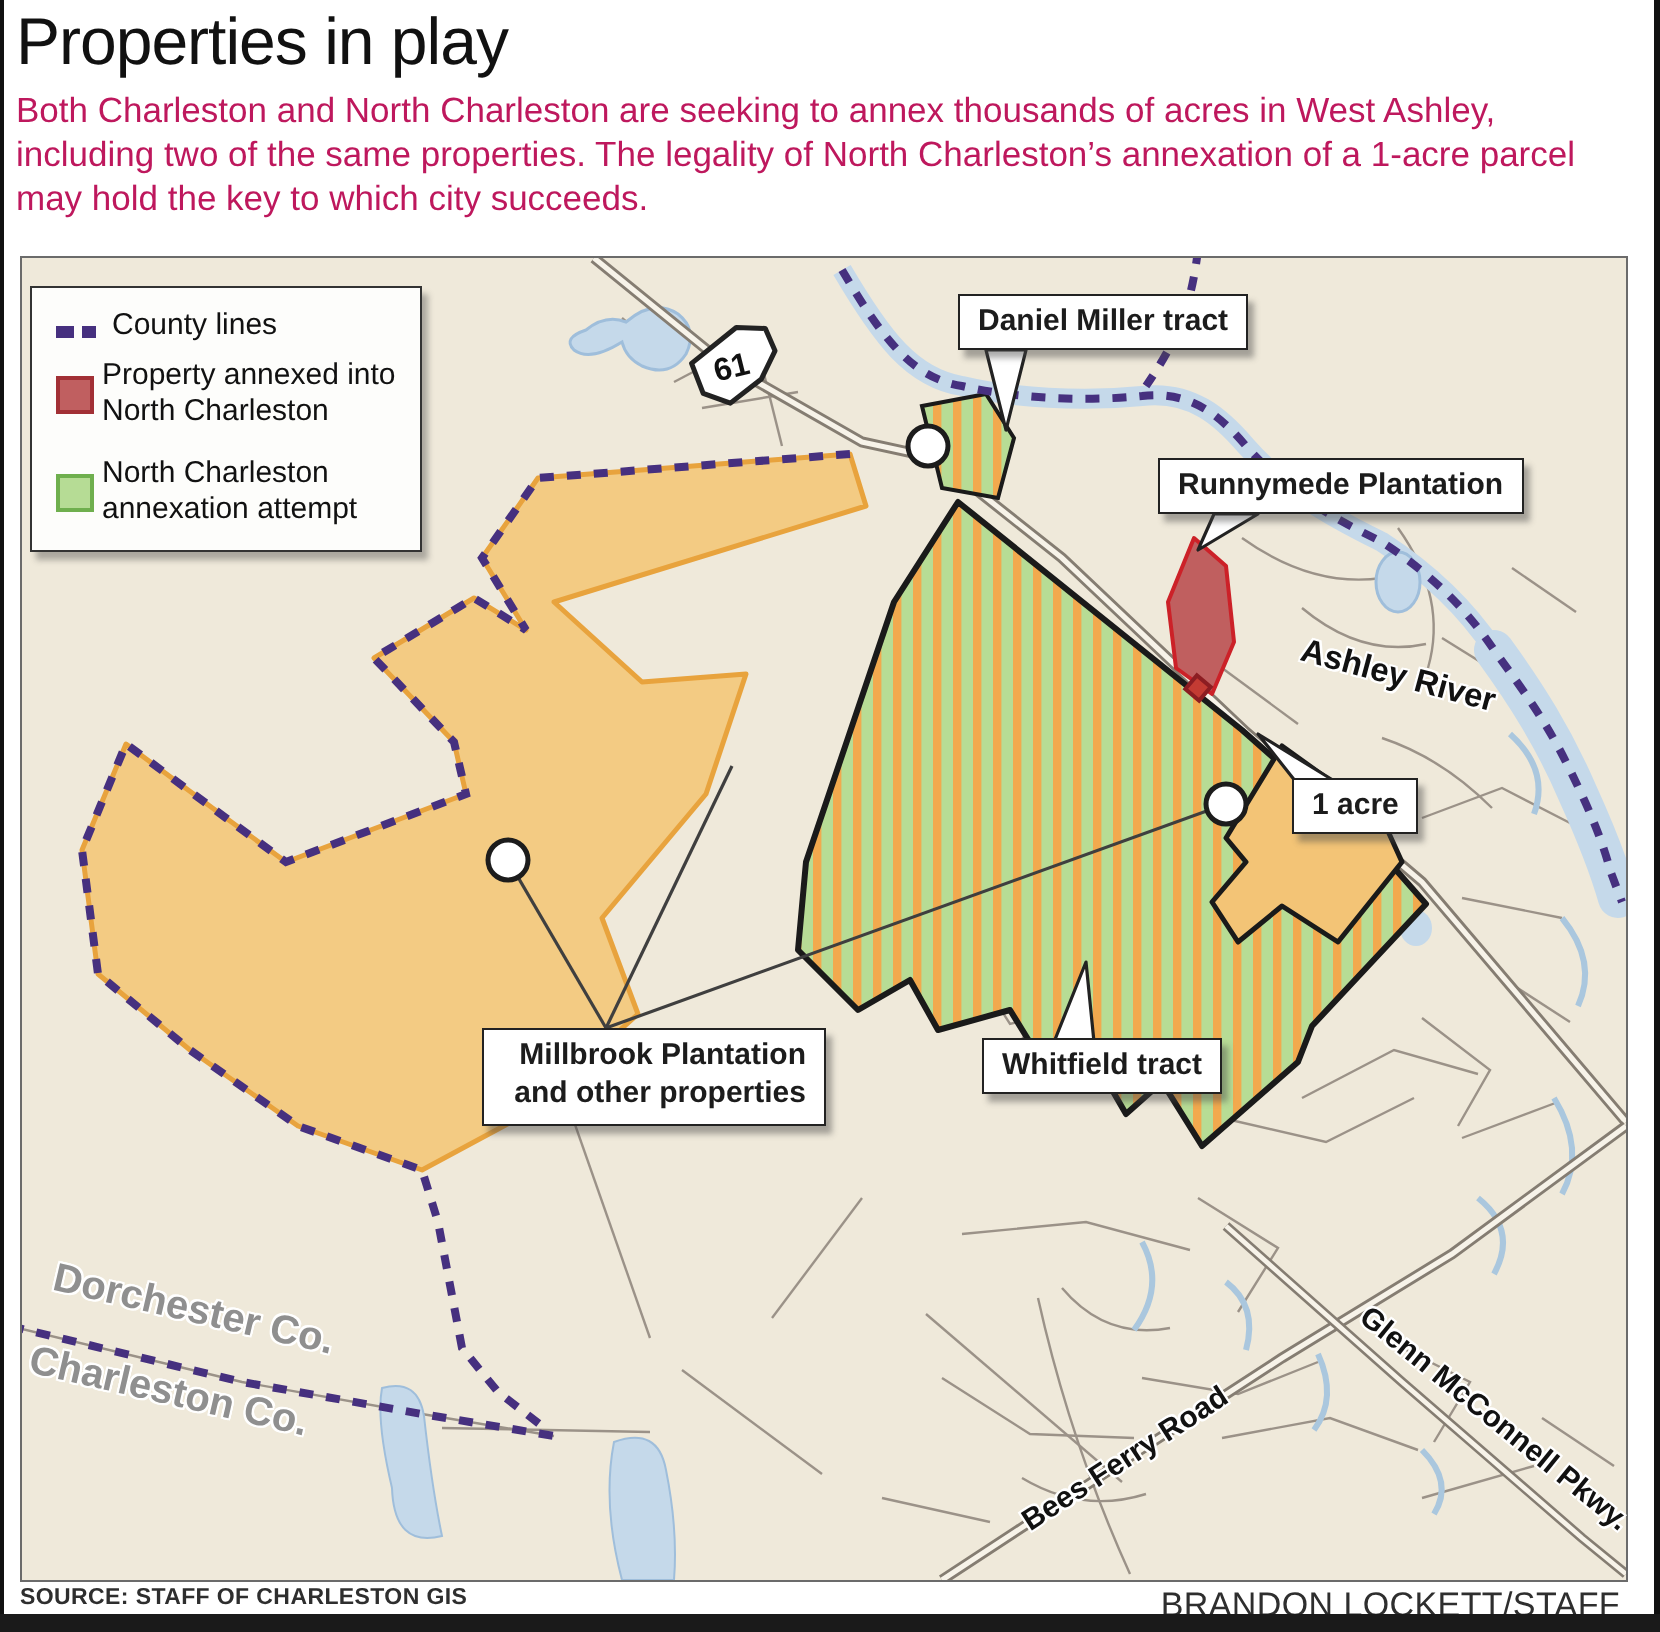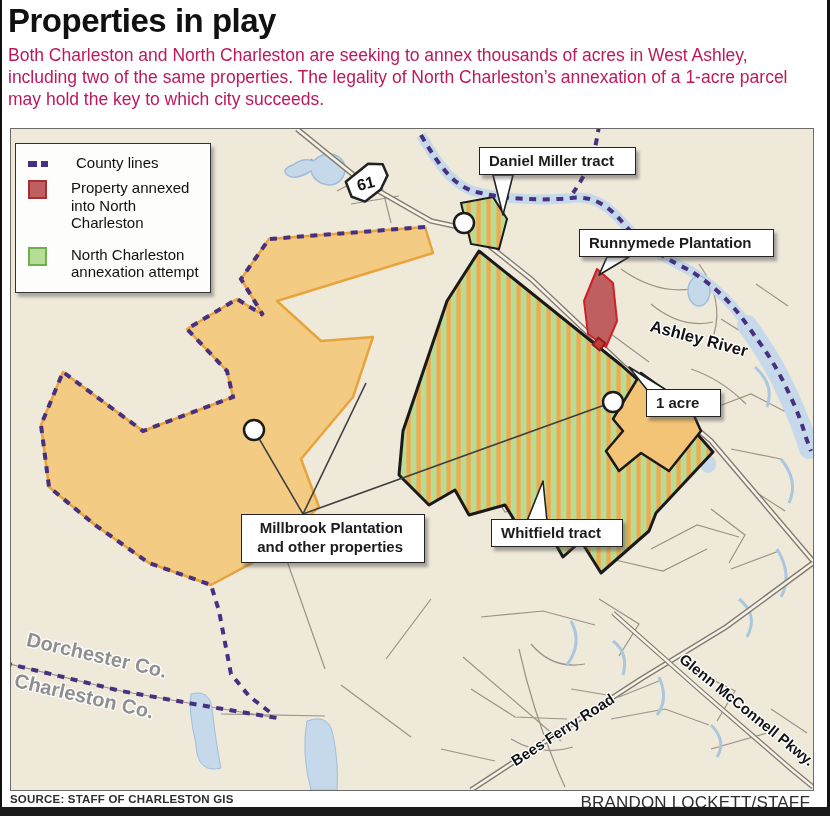--- a/index.html
+++ b/index.html
@@ -5,56 +5,56 @@
   html,body{margin:0;padding:0;}
   body{
     width:830px;height:816px;position:relative;background:#ffffff;
     font-family:"Liberation Sans",sans-serif;overflow:hidden;
   }
   .edge-left{position:absolute;left:0;top:0;width:2px;height:816px;background:#111;}
   .edge-right{position:absolute;right:0;top:0;width:3px;height:816px;background:#111;}
   .bottom-bar{position:absolute;left:0;bottom:0;width:830px;height:9px;background:#1a1a1a;}
 
   .title{
-    position:absolute;left:8px;top:2px;font-size:33px;font-weight:700;
+    position:absolute;left:8px;top:2px;font-size:33px;font-weight:400;
     letter-spacing:-.5px;color:#111;
   }
   .subtitle{
     position:absolute;left:8px;top:44px;width:812px;font-size:17.5px;
     line-height:1.26;color:#be185d;
   }
 
   .map{
     position:absolute;left:10px;top:128px;width:802px;height:661px;
     background:#efe9da;border:1px solid #6b6b6b;box-sizing:content-box;
   }
   .map svg{position:absolute;left:0;top:0;}
 
   .callout{
     position:absolute;background:#fff;border:1.6px solid #222;
     box-shadow:3px 4px 3px rgba(70,70,70,.45);
     font-size:15px;font-weight:bold;color:#1c1c1c;
-    padding:4px 21px 5px 9px;white-space:nowrap;z-index:6;
+    padding:4px 9px 5px 9px;white-space:nowrap;z-index:6;
   }
   .callout.multi{white-space:normal;text-align:center;line-height:1.25;}
 
   .maplabel{
     position:absolute;font-weight:bold;color:#111;z-index:5;
     text-shadow:-1px -1px 0 #fff,1px -1px 0 #fff,-1px 1px 0 #fff,1px 1px 0 #fff,
                  0 -1px 0 #fff,0 1px 0 #fff,-1px 0 0 #fff,1px 0 0 #fff;
     white-space:nowrap;
   }
   .gray{color:#8f8f8f;}
 
   .legend{
     position:absolute;left:4px;top:14px;width:172px;background:#fdfdfb;
     border:1.5px solid #333;box-shadow:3px 4px 3px rgba(70,70,70,.4);
     padding:10px 10px 12px 12px;z-index:7;
   }
-  .legend-item{display:flex;gap:24px;align-items:flex-start;font-size:15px;
+  .legend-item{display:flex;gap:4px;align-items:center;font-size:15px;
     line-height:1.16;color:#111;margin-top:8px;}
   .legend-item:first-child{margin-top:0;}
   .sw{width:15px;height:15px;flex:0 0 15px;margin-top:1px;}
   .sw-red{background:#c05f60;border:2px solid #a23035;}
   .sw-orange{background:#f6d08c;border:2px solid #e8a33d;}
   .sw-green{background:#b6dc95;border:2px solid #6faf4e;}
   .dashicon{display:flex;gap:4px;flex:0 0 24px;margin-top:7px;}
   .dashicon i{display:block;height:6px;background:#46307f;}
   .dashicon i.d1{width:9px;} .dashicon i.d2{width:7px;}
 

